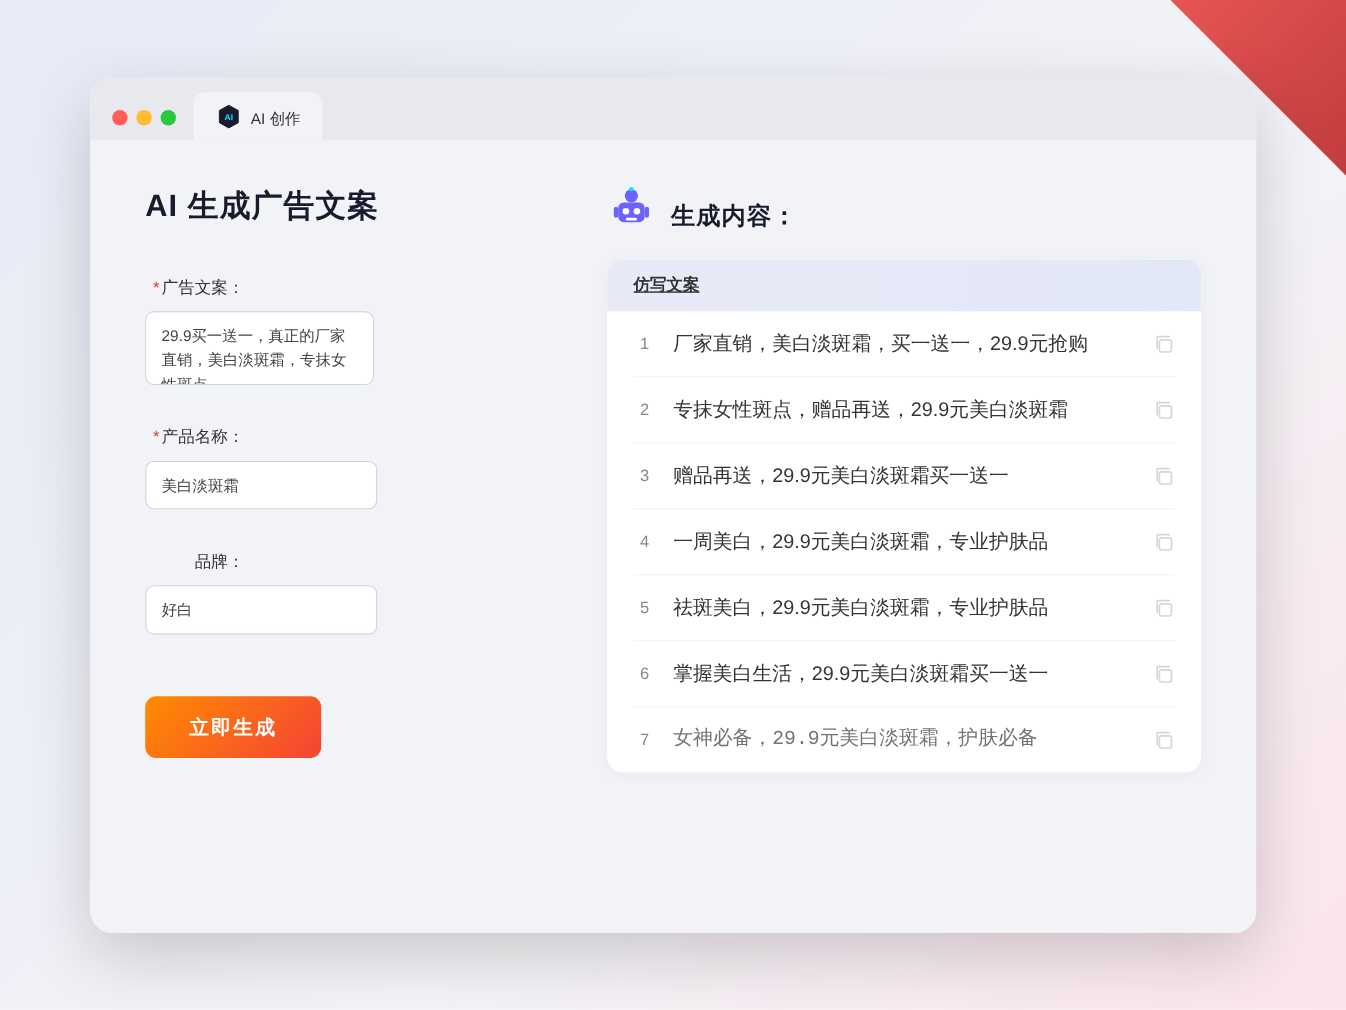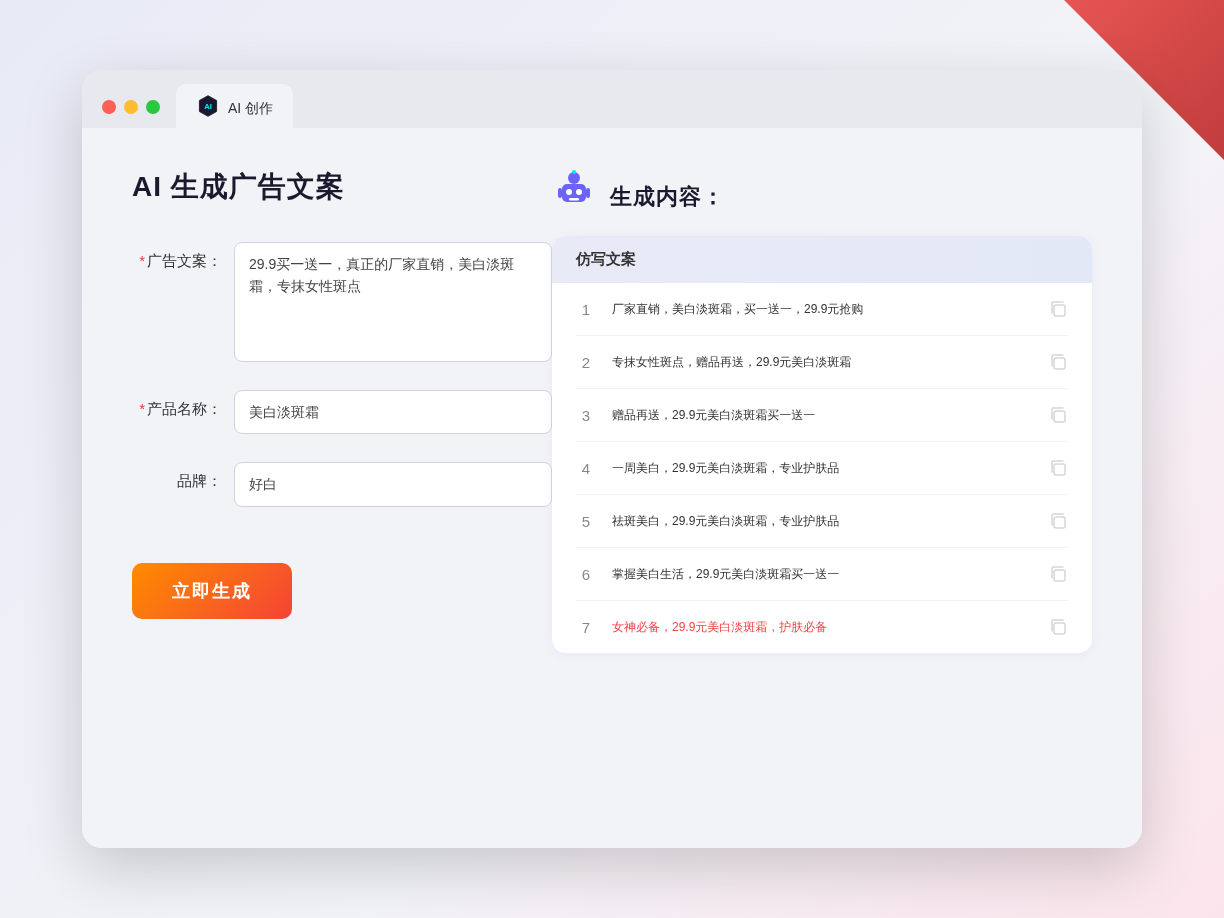--- a/index.html
+++ b/index.html
@@ -102,20 +102,21 @@
       color: #1a1a2e;
       margin-bottom: 36px;
       letter-spacing: 1px;
     }
 
     .form-group {
       display: flex;
       align-items: flex-start;
       margin-bottom: 28px;
       gap: 12px;
+      flex-direction: column;
     }
 
     .form-label {
       font-size: 15px;
       color: #333;
       white-space: nowrap;
       padding-top: 10px;
       min-width: 90px;
       text-align: right;
     }
@@ -185,20 +186,21 @@
     .result-card {
       background: #fff;
       border-radius: 14px;
       overflow: hidden;
       box-shadow: 0 2px 12px rgba(100,100,200,0.06);
     }
 
     .result-card-header {
       background: linear-gradient(90deg, #e8eaf6 0%, #e3e8f7 100%);
       padding: 14px 24px;
+      text-decoration: underline;
     }
 
     .result-card-header-text {
       font-size: 15px;
       font-weight: 600;
       color: #333;
     }
 
     .result-list {
       padding: 0 24px;
@@ -210,33 +212,34 @@
       padding: 16px 0;
       border-bottom: 1px solid #f0f1f6;
       gap: 16px;
     }
 
     .result-item:last-child {
       border-bottom: none;
     }
 
     .result-item.dimmed .result-text {
-      color: #ef4444;
+      color: #737373;
+      font-family: Liberation Mono, monospace;
     }
 
     .result-num {
       font-size: 15px;
       color: #888;
       min-width: 20px;
       text-align: center;
     }
 
     .result-text {
       flex: 1;
-      font-size: 12px;
+      font-size: 18px;
       color: #333;
       line-height: 1.5;
     }
 
     .copy-icon {
       width: 20px;
       height: 20px;
       opacity: 0.4;
       cursor: pointer;
       flex-shrink: 0;

